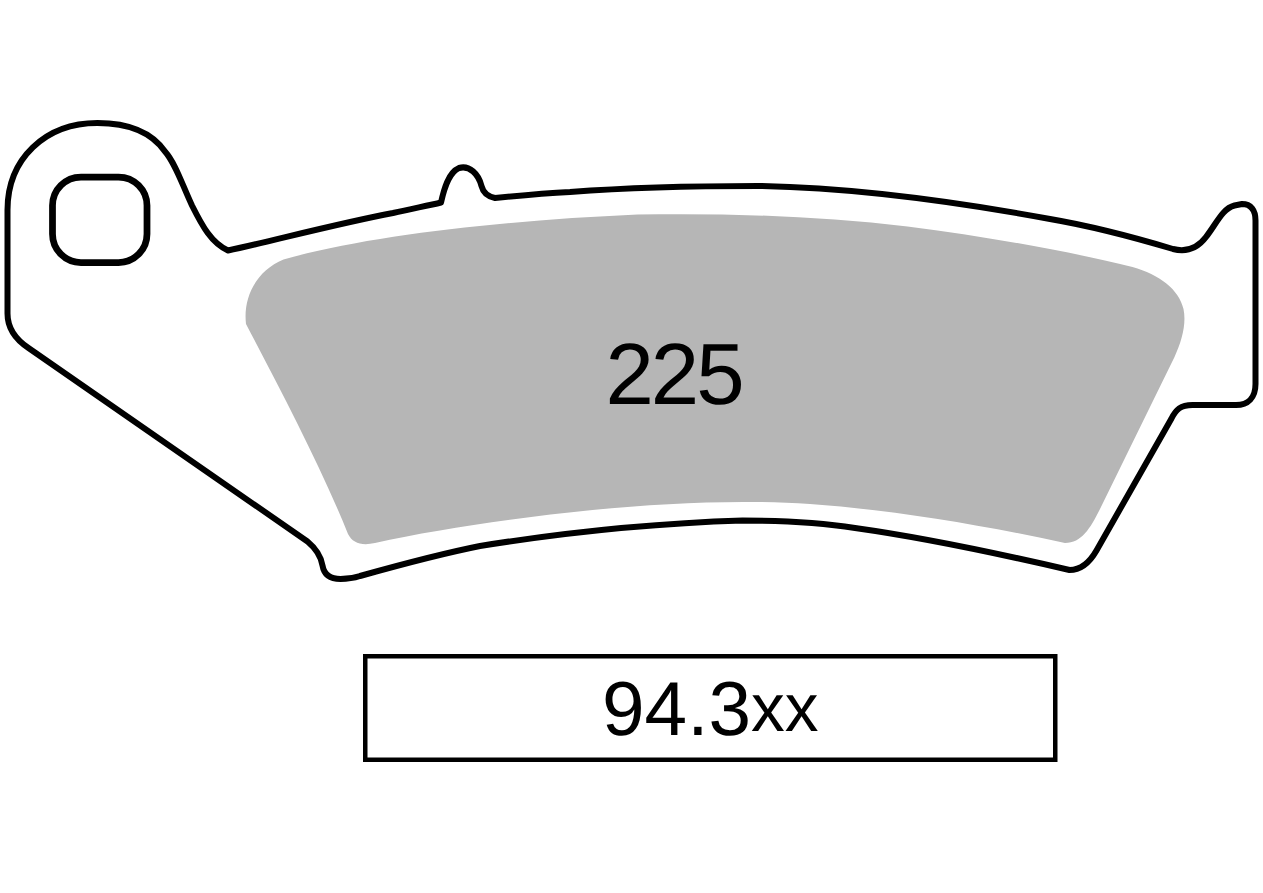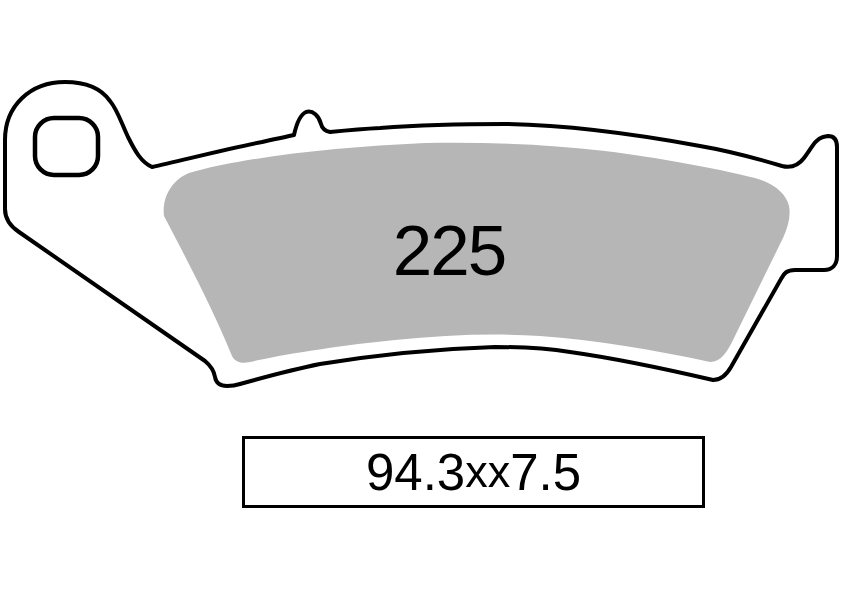--- a/index.html
+++ b/index.html
@@ -21,21 +21,21 @@
     top: 0;
     width: 842px;
     height: 595px;
     display: block;
   }
   .part-number {
     position: absolute;
     left: 449px;
     top: 250px;
     transform: translate(-50%, -50%);
-    font-size: 71px;
+    font-size: 58px;
     letter-spacing: -2px;
     color: #000000;
     white-space: nowrap;
     line-height: 1;
   }
   .dim-box {
     position: absolute;
     left: 242px;
     top: 436px;
     width: 463px;
@@ -116,16 +116,15 @@
 
     <rect x="35" y="118" width="63" height="57" rx="19" ry="19" fill="#ffffff" stroke="#000000" stroke-width="4.5"></rect>
   </svg>
 
   <div class="part-number">225</div>
 
   <div class="dim-box">
     <span>94.3</span>
     <span class="sep">x</span>
     <span class="sep">x</span>
-    <span>7.5</span>
   </div>
 
 </div>
 
 </body></html>

